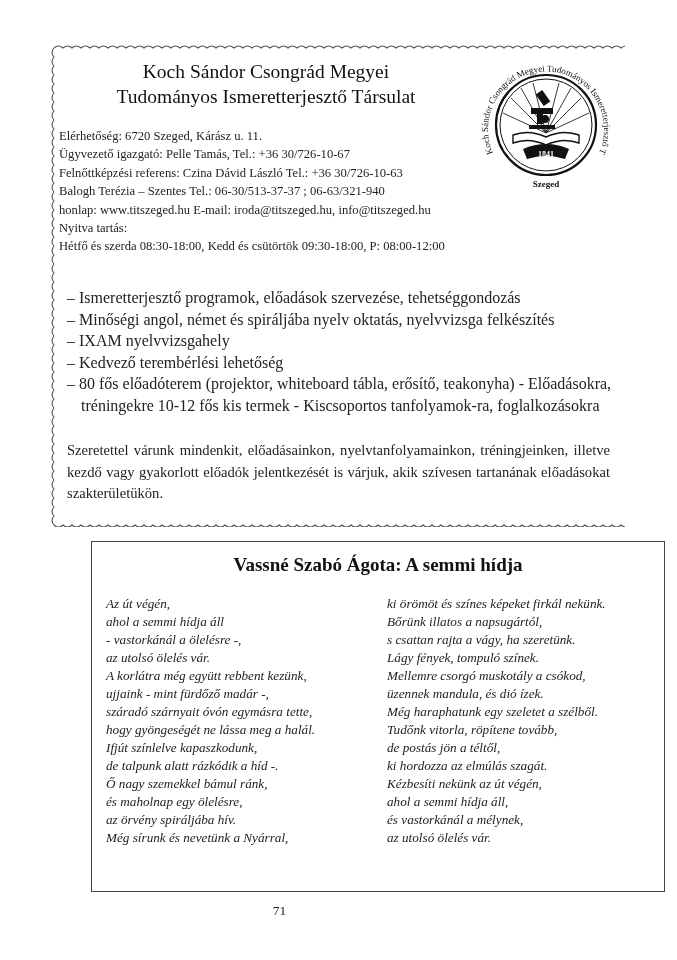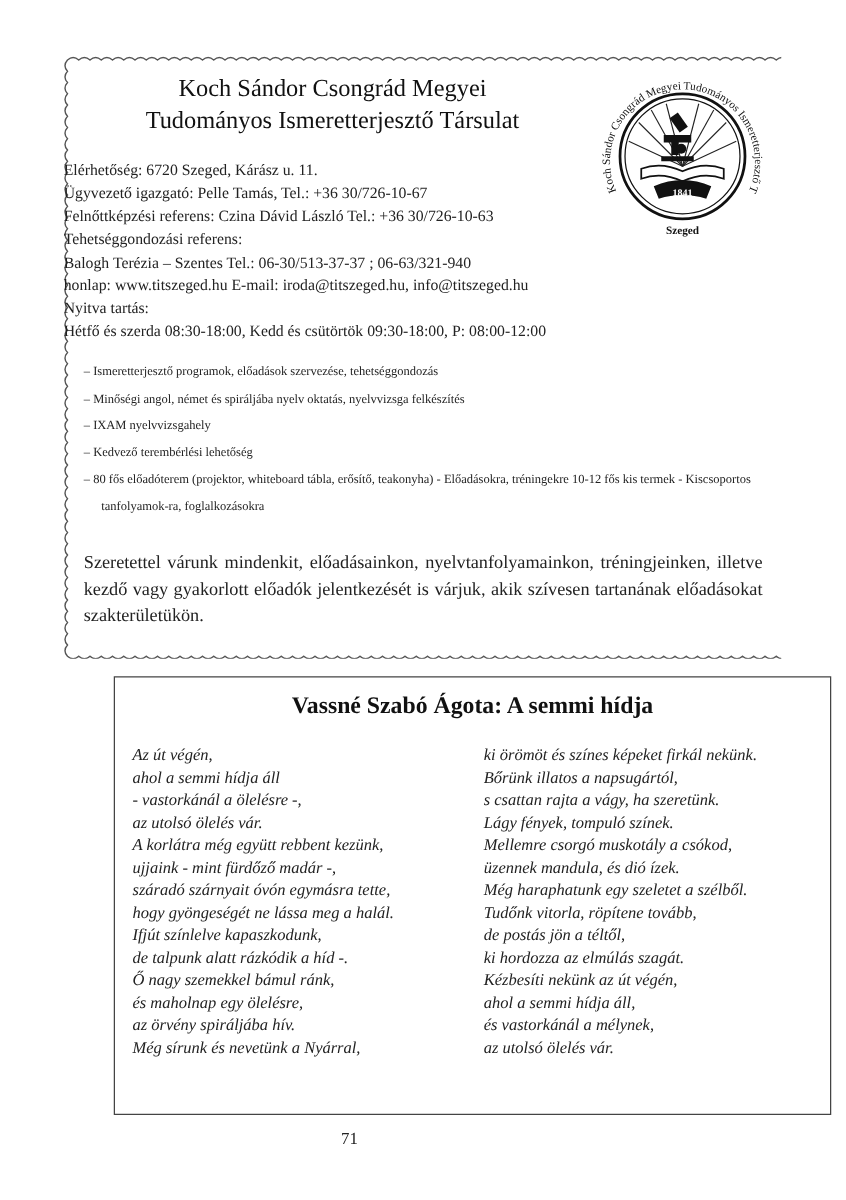--- a/index.html
+++ b/index.html
@@ -13,26 +13,26 @@
   }
   .wavy-box svg.frame { position: absolute; left: 0; top: 0; }
   .org-title {
     position: absolute; left: 0; top: 14px; width: 430px; text-align: center;
     font-weight: normal; font-size: 19.5px; line-height: 25px; color: #111;
   }
   .seal {
     position: absolute; left: 420px; top: 8px; width: 150px; height: 150px;
   }
   .contact {
-    position: absolute; left: 0; top: 82px; width: 500px;
+    position: absolute; left: 8px; top: 82px; width: 500px;
     font-size: 12.6px; line-height: 18.4px; color: #222;
   }
   .services {
     position: absolute; left: 16px; top: 242px; width: 545px;
-    font-size: 10px; line-height: 21.5px; color: #222; margin: 0; padding: 0; list-style: none;
+    font-size: 16px; line-height: 21.5px; color: #222; margin: 0; padding: 0; list-style: none;
   }
   .services li { padding-left: 14px; text-indent: -14px; }
   .invite {
     position: absolute; left: 16px; top: 395px; width: 543px;
     font-size: 14.6px; line-height: 21.5px; color: #222; text-align: justify;
   }
   .poem-box {
     position: absolute; left: 51px; top: 541px; width: 572px; height: 349px;
     border: 1.5px solid #444;
     margin-left: 40px;
@@ -96,21 +96,20 @@
     </g>
     <path d="M52 96 Q75 86 98 96 L94 106 Q75 100 56 106 Z" fill="#111"></path>
     <text x="75" y="104" text-anchor="middle" font-size="8" fill="#fff" font-weight="bold">1841</text>
     <text x="75" y="134" text-anchor="middle" font-size="9" fill="#111" font-weight="bold">Szeged</text>
   </svg>
 
   <div class="contact">
     <div>Elérhetőség: 6720 Szeged, Kárász u. 11.</div>
     <div>Ügyvezető igazgató: Pelle Tamás, Tel.: +36 30/726-10-67</div>
     <div>Felnőttképzési referens: Czina Dávid László Tel.: +36 30/726-10-63</div>
-    <div>Tehetséggondozási referens:</div>
     <div>Balogh Terézia – Szentes Tel.: 06-30/513-37-37 ; 06-63/321-940</div>
     <div>honlap: www.titszeged.hu E-mail: iroda@titszeged.hu, info@titszeged.hu</div>
     <div>Nyitva tartás:</div>
     <div>Hétfő és szerda 08:30-18:00, Kedd és csütörtök 09:30-18:00, P: 08:00-12:00</div>
   </div>
 
   <ul class="services">
     <li>– Ismeretterjesztő programok, előadások szervezése, tehetséggondozás</li>
     <li>– Minőségi angol, német és spiráljába nyelv oktatás, nyelvvizsga felkészítés</li>
     <li>– IXAM nyelvvizsgahely</li>

